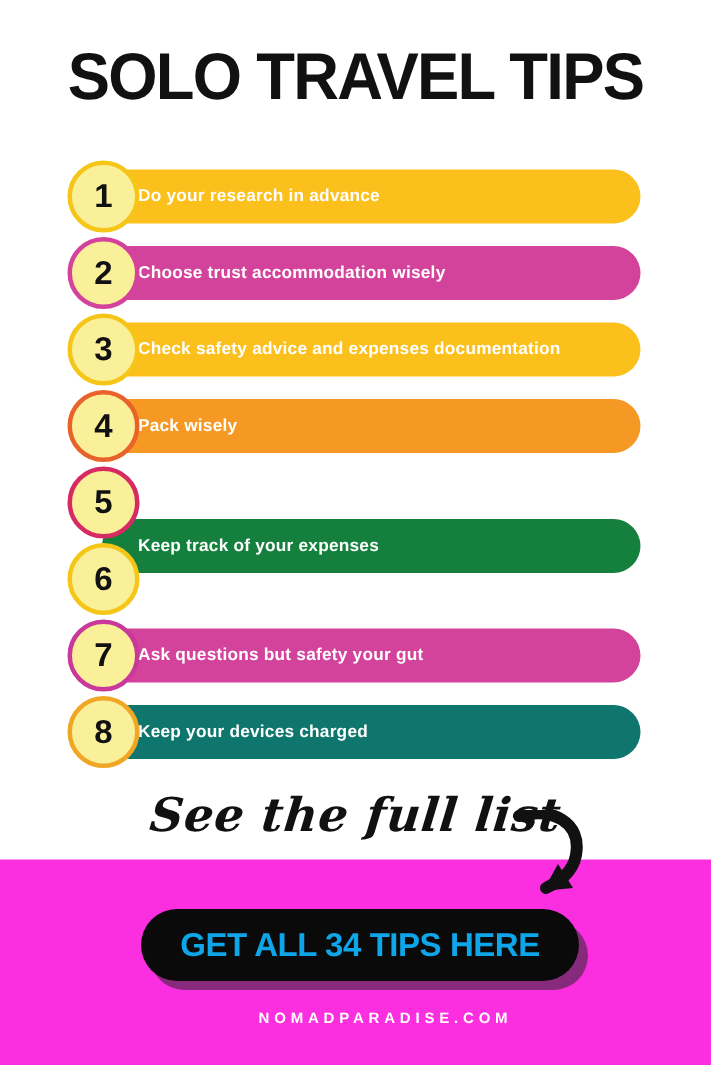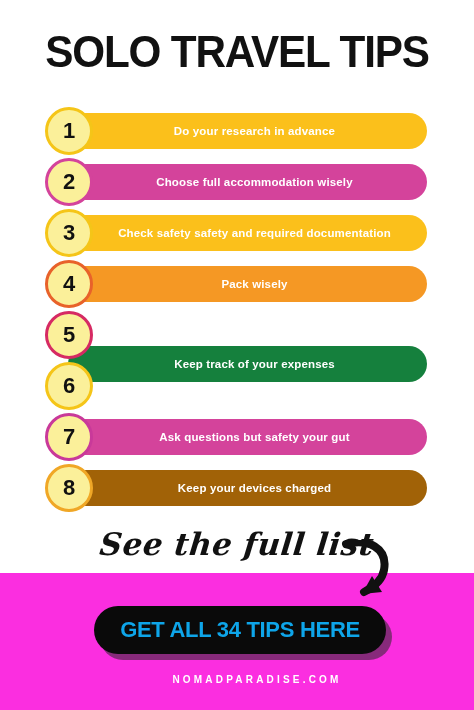--- a/index.html
+++ b/index.html
@@ -49,21 +49,21 @@
   }
   .tip-bar {
     position: absolute;
     left: 68px;
     top: 6px;
     width: 359px;
     height: 36px;
     border-radius: 18px;
     display: flex;
     align-items: center;
-    justify-content: center;
+    justify-content: flex-start;
   }
   .tip-text {
     color: #ffffff;
     font-family: "Liberation Sans", sans-serif;
     font-weight: 700;
     font-size: 11.5px;
     letter-spacing: 0.15px;
     padding-left: 24px;
     padding-right: 10px;
     white-space: nowrap;
@@ -179,27 +179,27 @@
 
   <div class="tips" id="tips-container">
       <div class="tip-row">
         <div class="tip-bar" style="background: rgb(251, 192, 27);">
           <div class="tip-text">Do your research in advance</div>
         </div>
         <div class="tip-num" style="border-color: rgb(245, 197, 24); background: rgb(251, 240, 154);">1</div>
       </div>
       <div class="tip-row">
         <div class="tip-bar" style="background: rgb(212, 67, 155);">
-          <div class="tip-text">Choose full accommodation wisely</div>
+          <div class="tip-text">Choose trust accommodation wisely</div>
         </div>
         <div class="tip-num" style="border-color: rgb(212, 67, 155); background: rgb(251, 240, 154);">2</div>
       </div>
       <div class="tip-row">
         <div class="tip-bar" style="background: rgb(251, 192, 27);">
-          <div class="tip-text">Check safety safety and required documentation</div>
+          <div class="tip-text">Check safety advice and expenses documentation</div>
         </div>
         <div class="tip-num" style="border-color: rgb(245, 197, 24); background: rgb(251, 240, 154);">3</div>
       </div>
       <div class="tip-row">
         <div class="tip-bar" style="background: rgb(245, 152, 36);">
           <div class="tip-text">Pack wisely</div>
         </div>
         <div class="tip-num" style="border-color: rgb(232, 98, 42); background: rgb(251, 240, 154);">4</div>
       </div>
       <div class="tip-row">
@@ -211,21 +211,21 @@
       <div class="tip-row">
         <div class="tip-num" style="border-color: rgb(245, 197, 24); background: rgb(251, 240, 154);">6</div>
       </div>
       <div class="tip-row">
         <div class="tip-bar" style="background: rgb(212, 67, 155);">
           <div class="tip-text">Ask questions but safety your gut</div>
         </div>
         <div class="tip-num" style="border-color: rgb(201, 57, 154); background: rgb(251, 240, 154);">7</div>
       </div>
       <div class="tip-row">
-        <div class="tip-bar" style="background: #a16207;">
+        <div class="tip-bar" style="background: #0f766e;">
           <div class="tip-text">Keep your devices charged</div>
         </div>
         <div class="tip-num" style="border-color: rgb(240, 167, 38); background: rgb(251, 240, 154);">8</div>
       </div>
     </div>
 
   <div class="script-line">See the full list</div>
 
   <div class="arrow-wrap">
     <svg width="64" height="62" viewBox="0 0 64 62" xmlns="http://www.w3.org/2000/svg">

